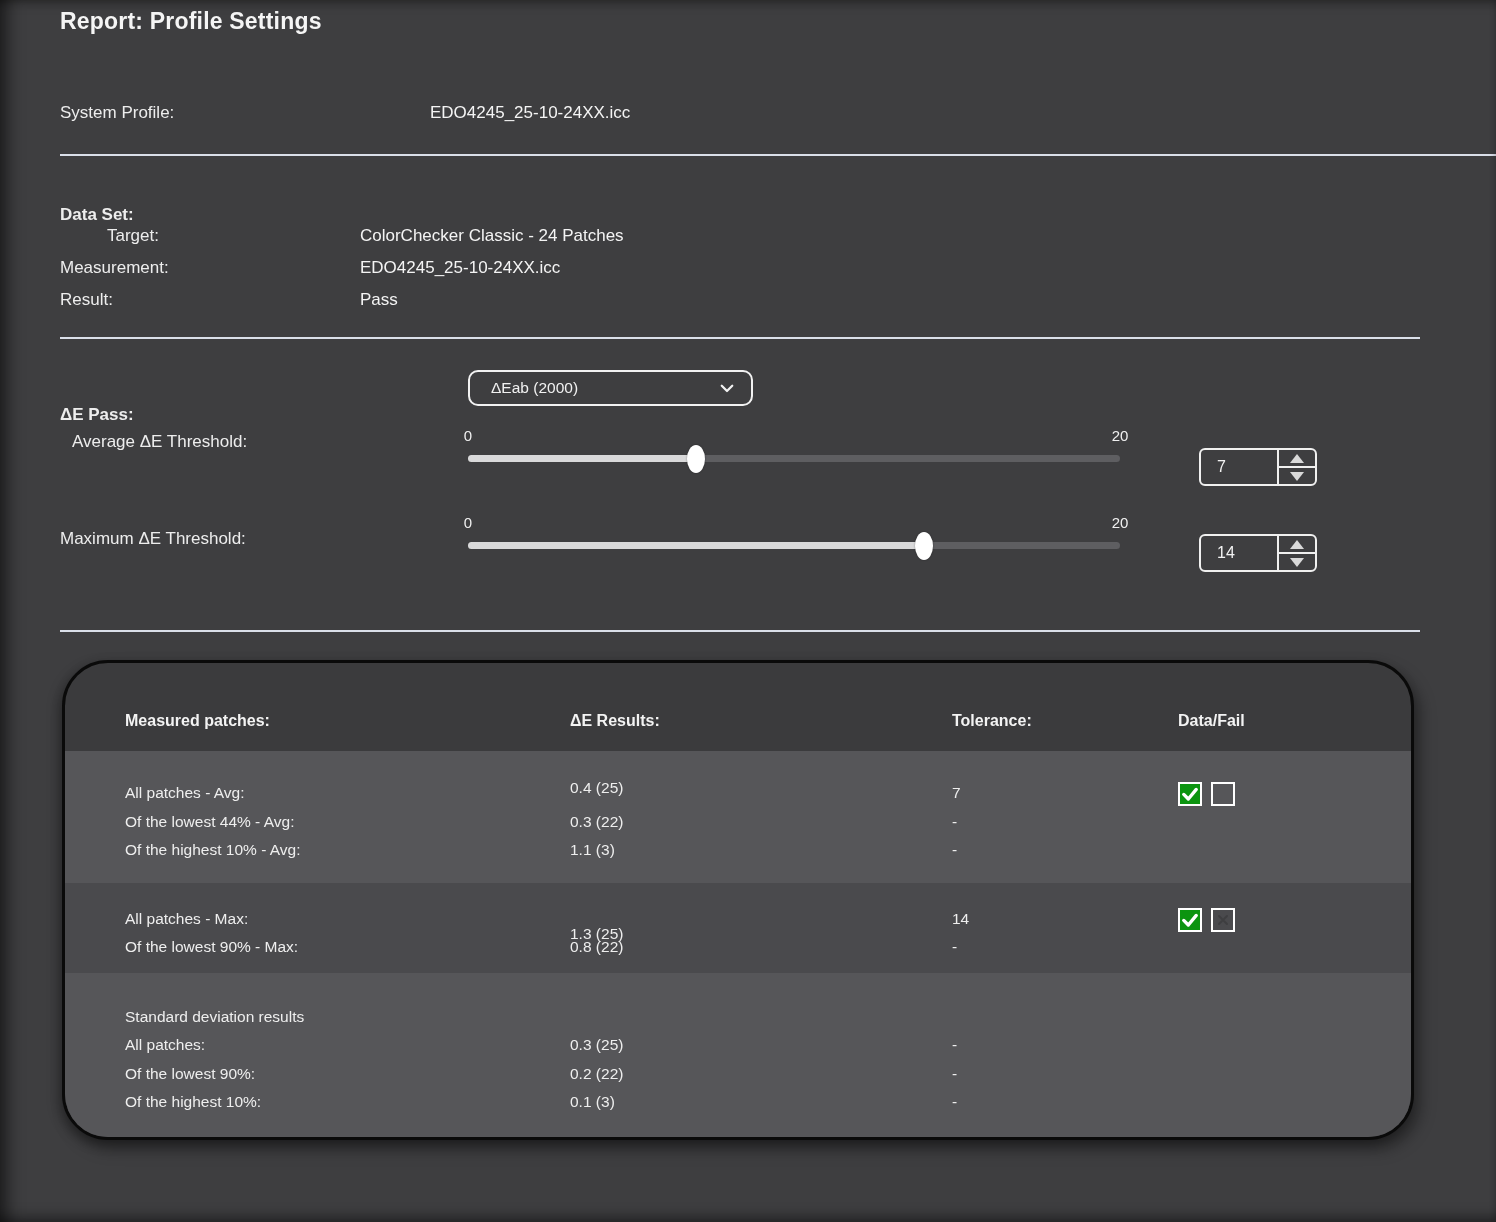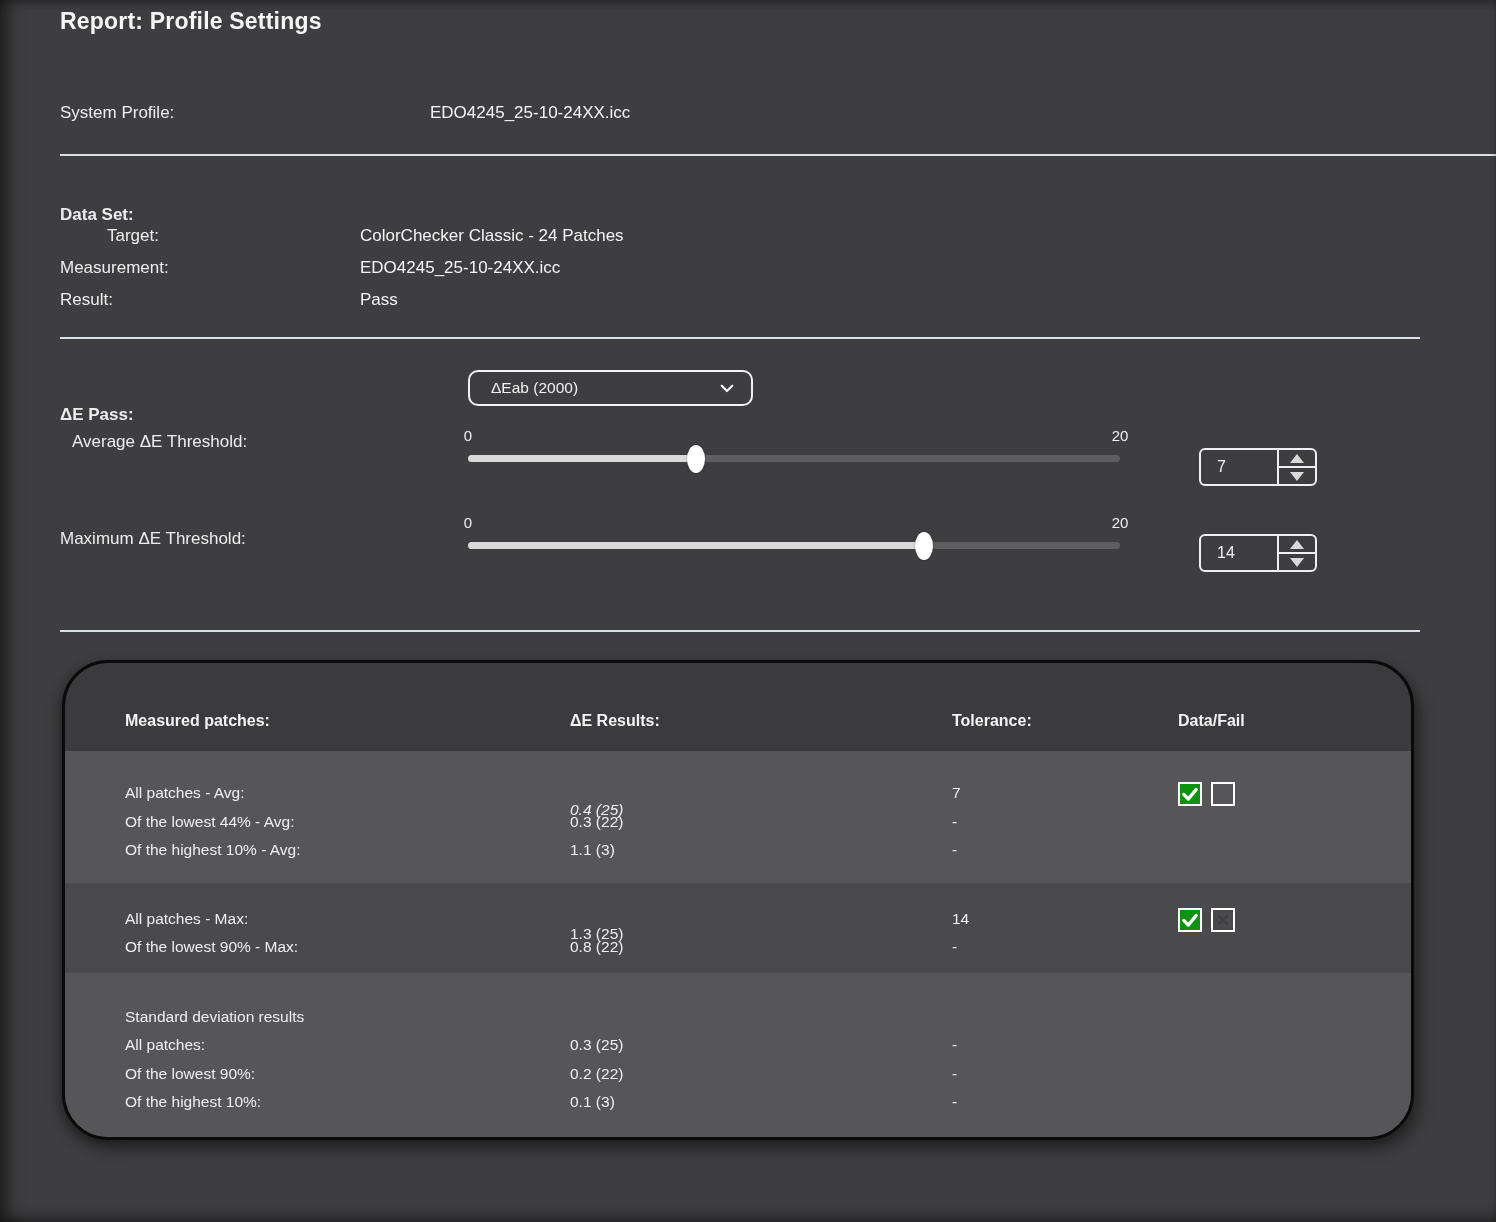--- a/index.html
+++ b/index.html
@@ -150,21 +150,21 @@
   <div class="band band1"></div>
   <div class="band band2"></div>
   <div class="band band3"></div>
 
   <div class="phead c1">Measured patches:</div>
   <div class="phead c2">ΔE Results:</div>
   <div class="phead c3">Tolerance:</div>
   <div class="phead c4">Data/Fail</div>
 
   <div class="prow c1" style="top:121px;">All patches - Avg:</div>
-  <div class="prow c2" style="top:138px;font-style:italic;">0.4 (25)</div>
+  <div class="prow c2" style="top:116px;">0.4 (25)</div>
   <div class="prow c3" style="top:121px;">7</div>
   <div class="prow c1" style="top:150px;">Of the lowest 44% - Avg:</div>
   <div class="prow c2" style="top:150px;">0.3 (22)</div>
   <div class="prow c3" style="top:150px;">-</div>
   <div class="prow c1" style="top:178px;">Of the highest 10% - Avg:</div>
   <div class="prow c2" style="top:178px;">1.1 (3)</div>
   <div class="prow c3" style="top:178px;">-</div>
   <div class="cbpair" style="top:119px;">
     <span class="cb cb-pass checked">
       <svg width="20" height="20" viewBox="0 0 24 24">

